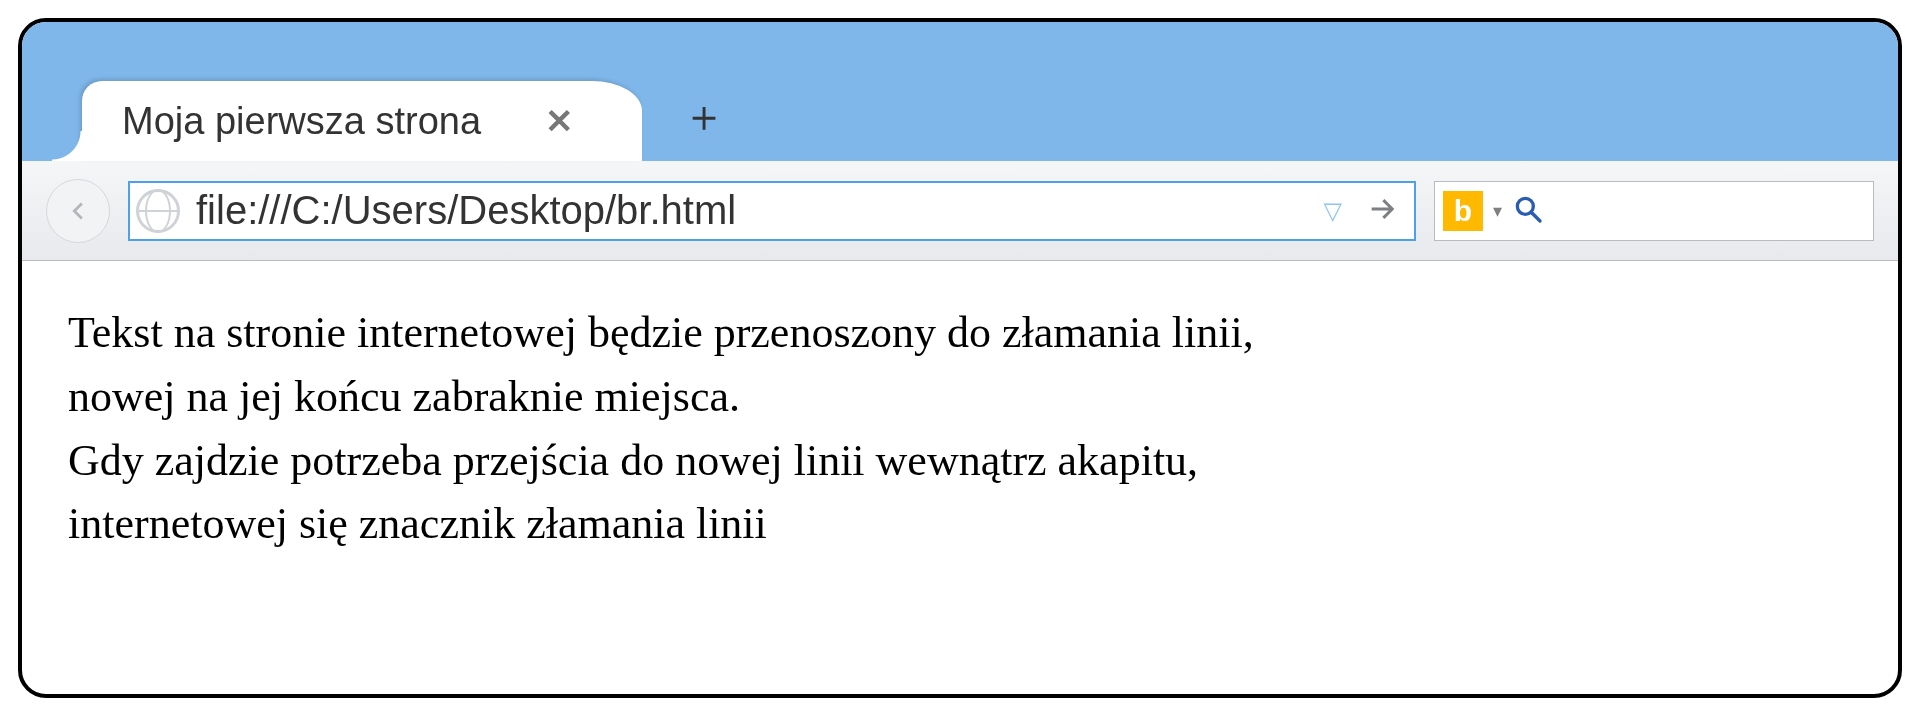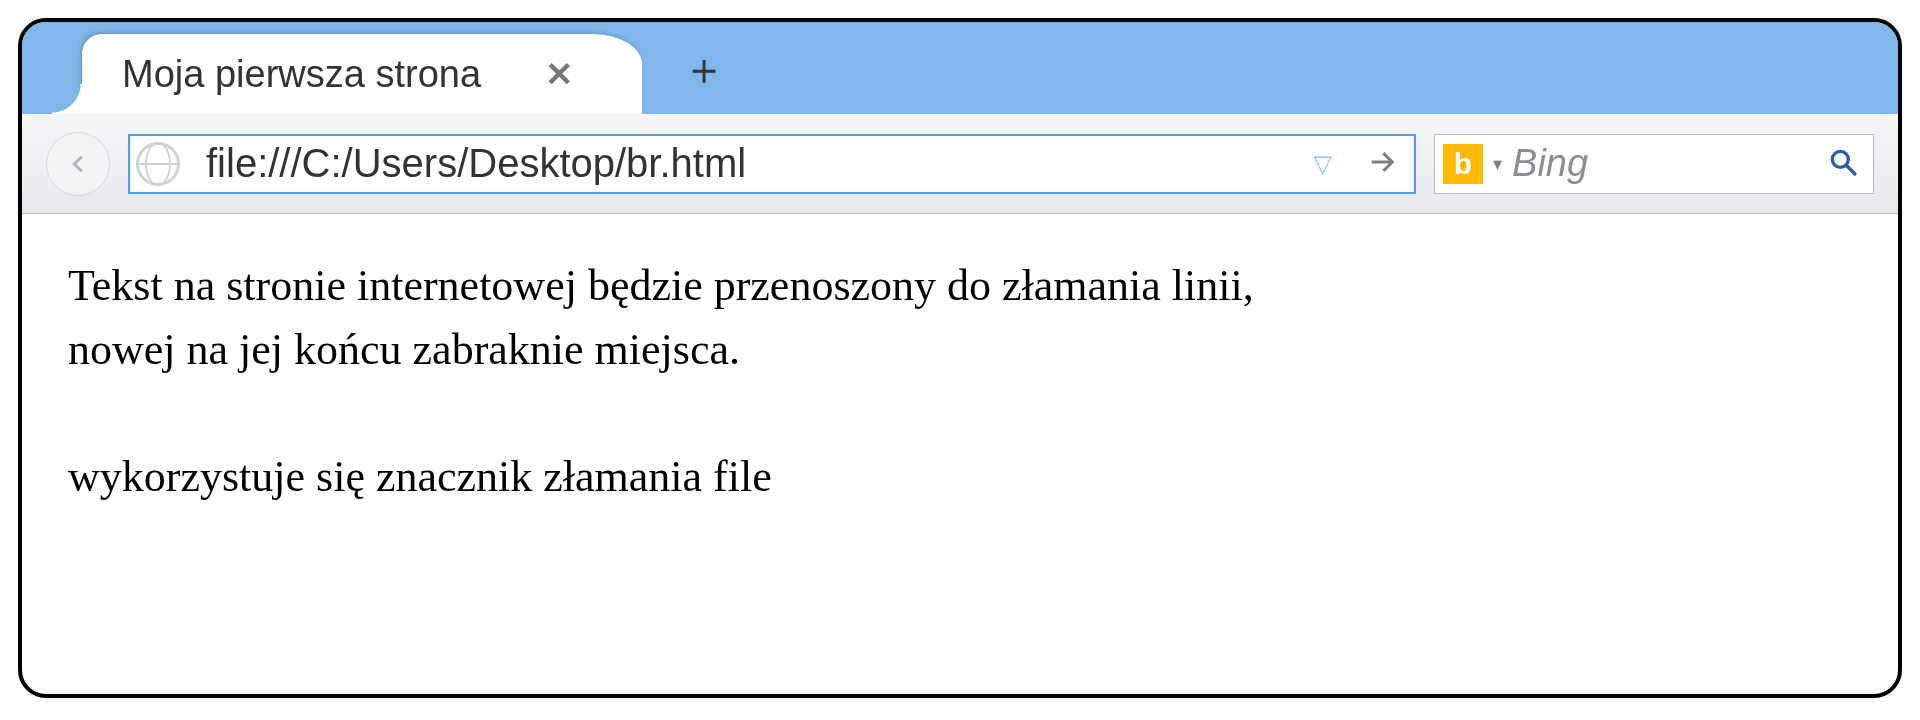--- a/index.html
+++ b/index.html
@@ -14,21 +14,21 @@
       margin: 18px;
       border: 4px solid #000;
       border-radius: 28px;
       height: 680px;
       overflow: hidden;
       background: #fff;
       position: relative;
     }
     .titlebar {
       background: #7fb7ea;
-      height: 92px;
+      height: 139px;
       position: relative;
     }
     .tabstrip {
       position: absolute;
       bottom: 0;
       left: 60px;
       display: flex;
       align-items: flex-end;
       height: 90px;
     }
@@ -98,21 +98,21 @@
     }
     .back svg { width: 34px; height: 34px; }
     .urlbar {
       flex: 1;
       height: 60px;
       background: #fff;
       border: 2px solid #4ea0e8;
       display: flex;
       align-items: center;
       padding: 0 10px 0 6px;
-      gap: 26px;
+      gap: 16px;
       min-width: 0;
     }
     .globe {
       width: 44px;
       height: 44px;
       border-radius: 50%;
       border: 3px solid #cfd2d6;
       position: relative;
       flex: 0 0 auto;
     }
@@ -227,32 +227,31 @@
       <span class="go">
         <svg viewBox="0 0 24 24">
             <path fill="currentColor" d="M4 11h12l-4.5-4.5L13 5l7 7-7 7-1.5-1.5L16 13H4z"></path>
           </svg>
       </span>
     </div>
 
     <div class="searchbox">
       <span class="bing-icon">b</span>
       <span class="search-dd">▾</span>
-      <span class="search-placeholder">Bing</span>
       <span class="search-go">
         <svg viewBox="0 0 24 24">
             <circle cx="10" cy="10" r="6" fill="none" stroke="currentColor" stroke-width="2.5"></circle>
             <line x1="15" y1="15" x2="21" y2="21" stroke="currentColor" stroke-width="2.5" stroke-linecap="round"></line>
           </svg>
       </span>
     </div>
   </div>
 
   <div class="content">
     <p>
       <span>Tekst na stronie internetowej będzie przenoszony do złamania linii,</span><br>
       <span>nowej na jej końcu zabraknie miejsca.</span><br>
-      <br>
-      <span>wykorzystuje się znacznik złamania file</span>
+      <span>Gdy zajdzie potrzeba przejścia do nowej linii wewnątrz akapitu,</span><br>
+      <span>internetowej się znacznik złamania linii</span>
     </p>
   </div>
 
 </div>
 
 </body></html>

